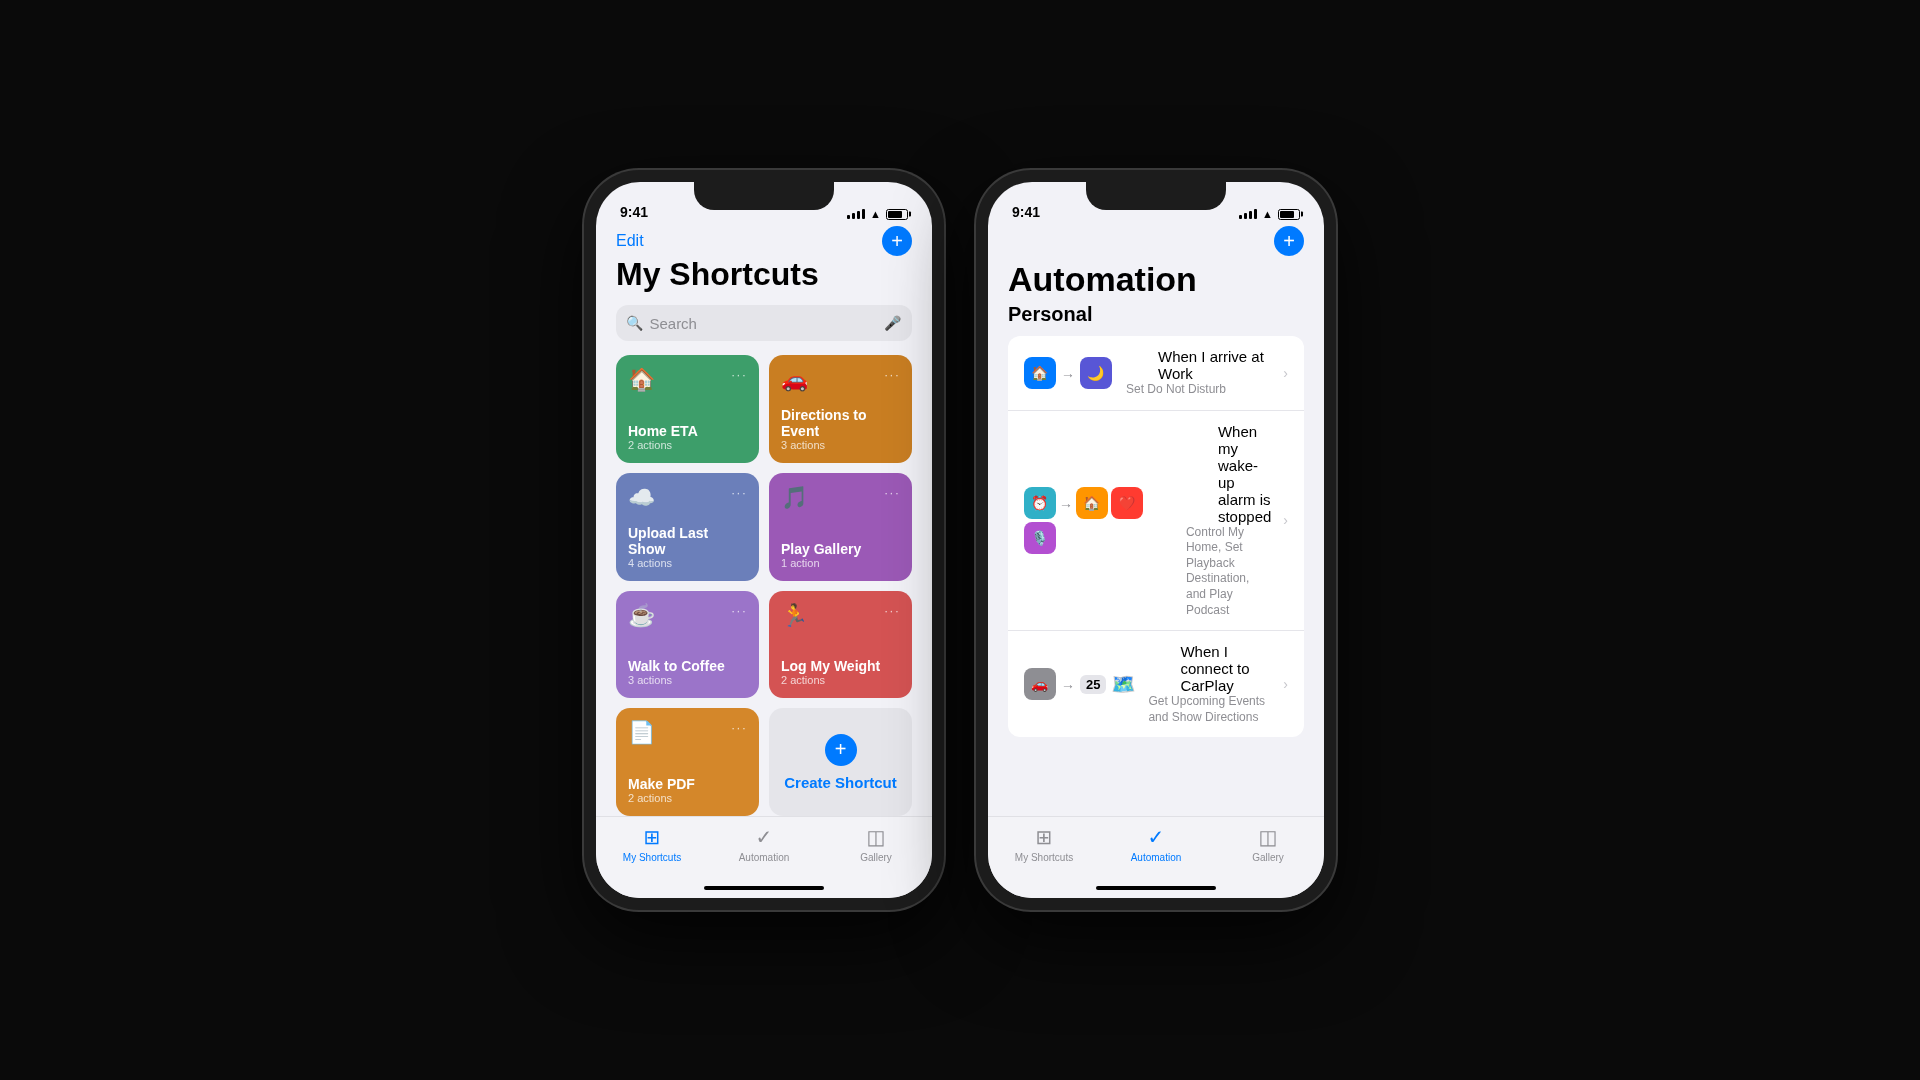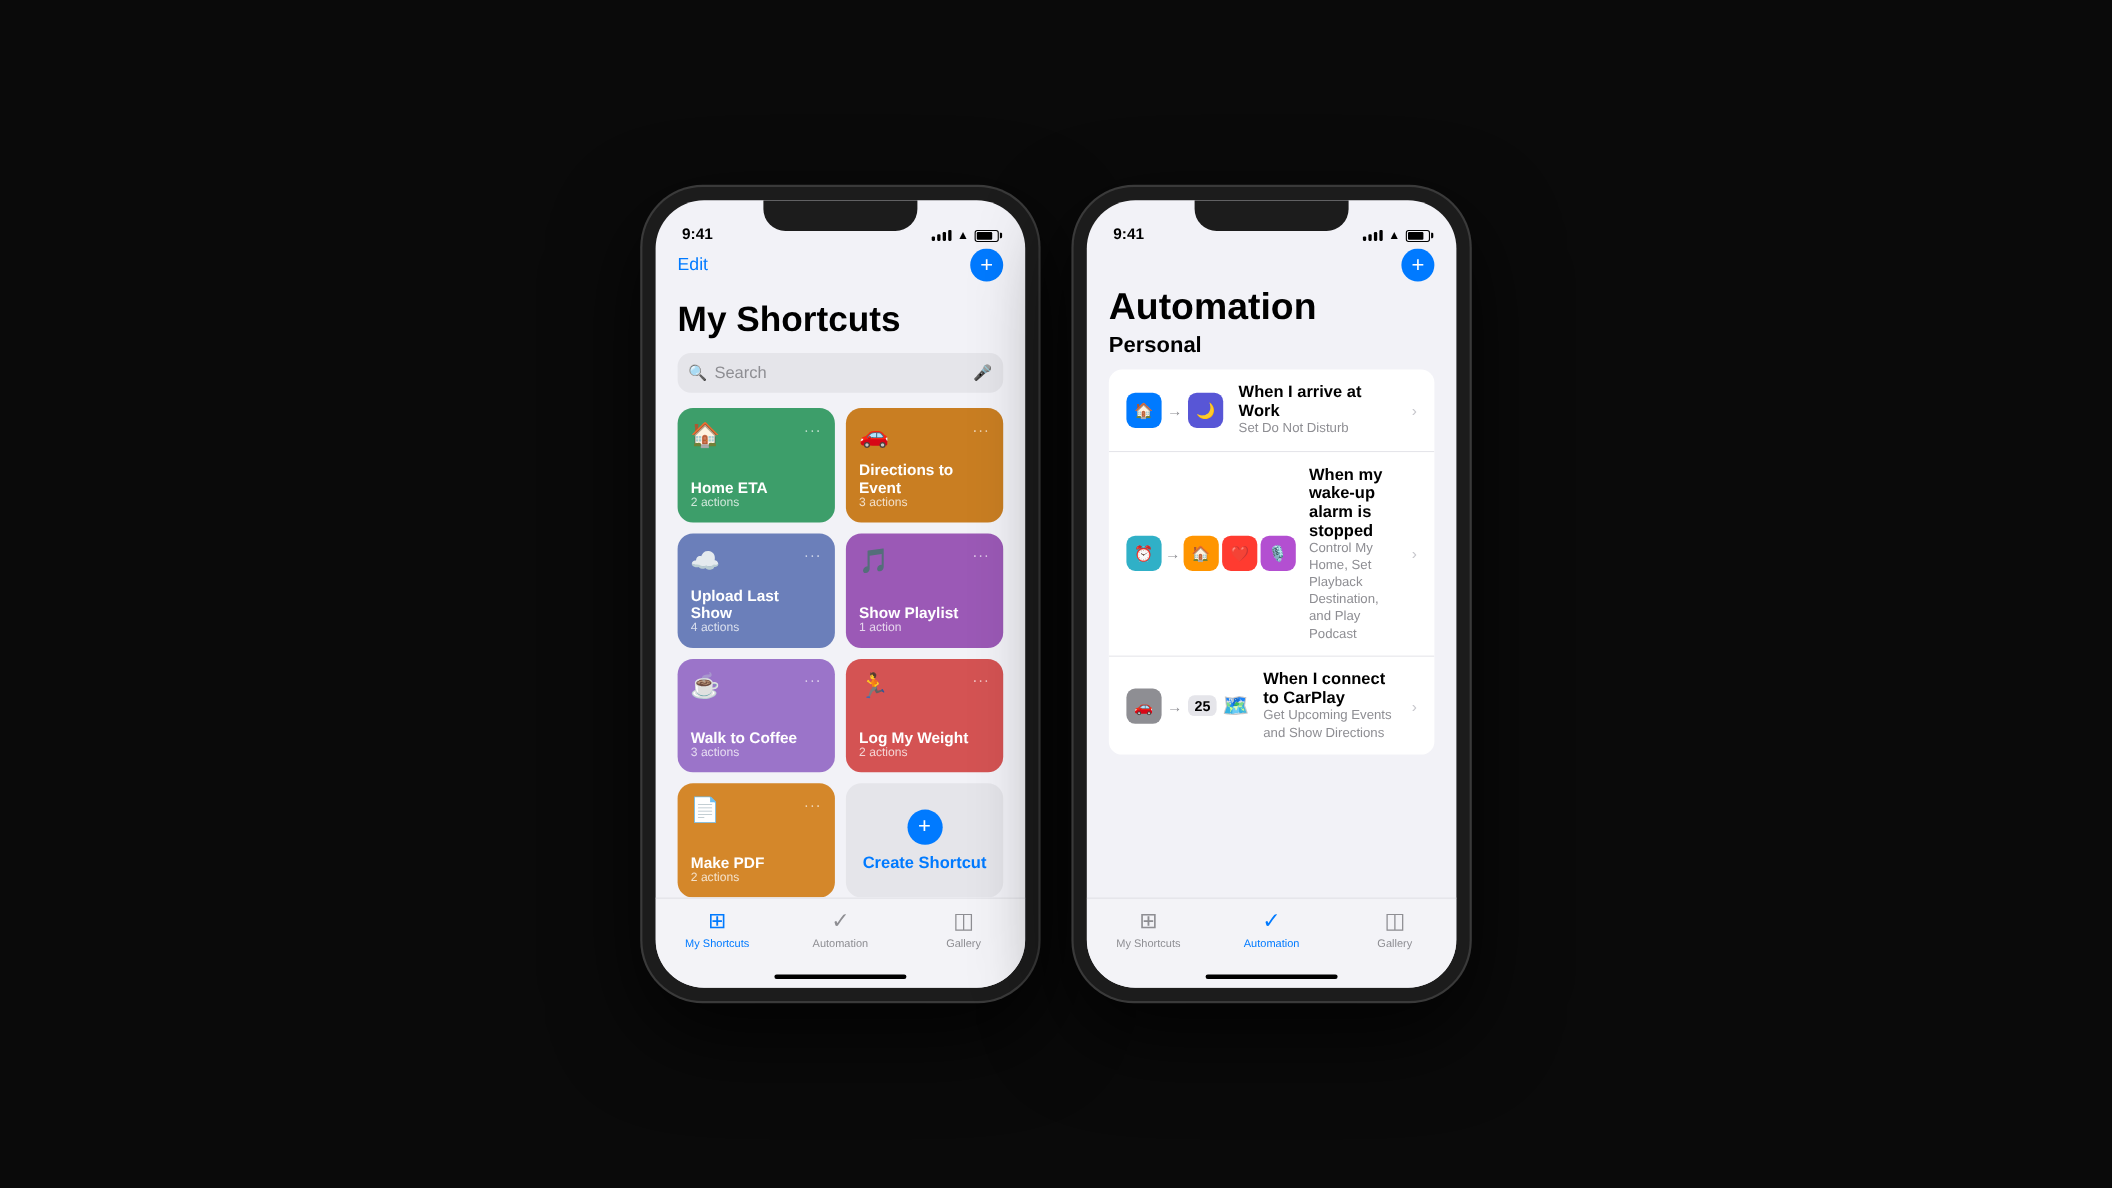--- a/index.html
+++ b/index.html
@@ -96,21 +96,21 @@
       display: flex;
       flex-direction: column;
       padding: 0 20px;
     }
 
     
     .shortcuts-header {
       display: flex;
       justify-content: space-between;
       align-items: center;
-      margin-bottom: 16px;
+      margin-bottom: 0;
     }
     .edit-btn { color: #007aff; font-size: 16px; }
     .add-btn {
       width: 30px; height: 30px;
       background: #007aff;
       border-radius: 50%;
       display: flex; align-items: center; justify-content: center;
       color: white; font-size: 20px; font-weight: 300; line-height: 1;
     }
     .page-title {
@@ -260,21 +260,21 @@
     .auto-app-icon {
       width: 32px; height: 32px;
       border-radius: 8px;
       display: flex; align-items: center; justify-content: center;
       font-size: 16px;
     }
     .icon-blue { background: #007aff; }
     .icon-purple { background: #5856d6; }
     .arrow-text { color: #8e8e93; font-size: 14px; }
     .auto-info { flex: 1; }
-    .auto-name { font-size: 15px; font-weight: 700; color: #000; }
+    .auto-name { font-size: 15px; font-weight: 400; color: #000; margin-left: 32px; }
     .auto-desc { font-size: 12px; color: #8e8e93; line-height: 1.3; }
     .chevron { color: #c7c7cc; font-size: 14px; }
     .num-badge {
       background: #e5e5ea;
       border-radius: 6px;
       padding: 2px 6px;
       font-size: 13px;
       font-weight: 700;
       color: #000;
     }
@@ -355,21 +355,21 @@
               <div class="card-subtitle">4 actions</div>
             </div>
           </div>
 
           <div class="shortcut-card card-purple">
             <div class="card-top">
               <span class="card-icon">🎵</span>
               <span class="card-more">···</span>
             </div>
             <div>
-              <div class="card-title">Show Playlist</div>
+              <div class="card-title">Play Gallery</div>
               <div class="card-subtitle">1 action</div>
             </div>
           </div>
 
           <div class="shortcut-card card-lavender">
             <div class="card-top">
               <span class="card-icon">☕</span>
               <span class="card-more">···</span>
             </div>
             <div>

